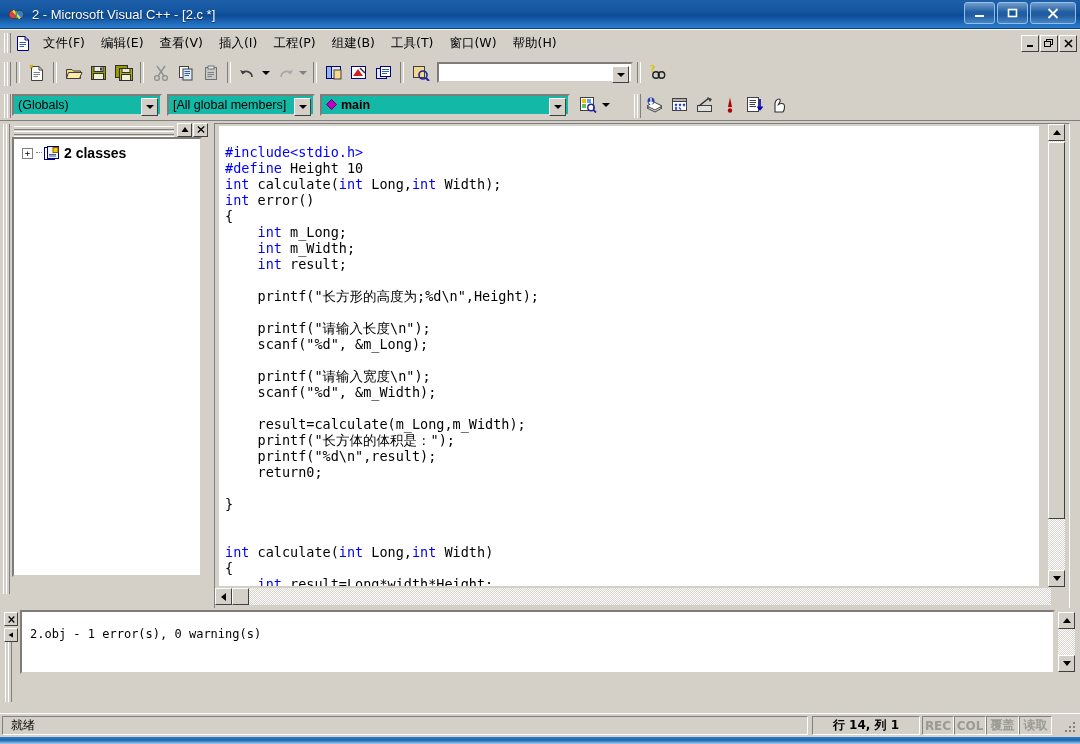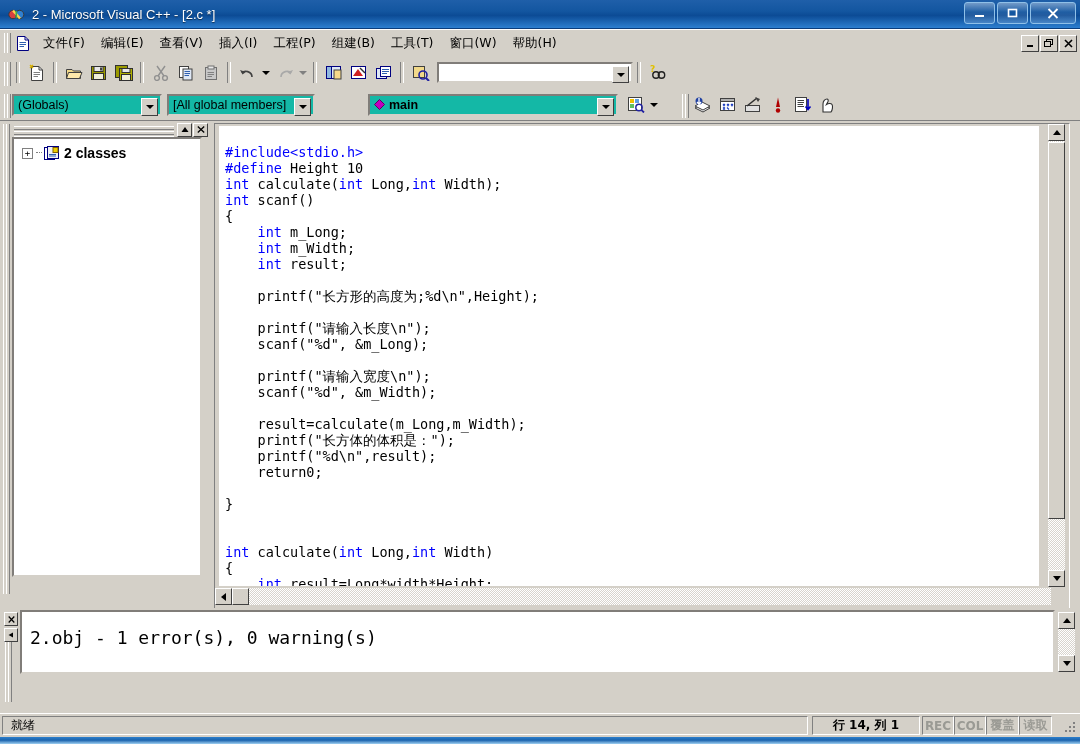--- a/index.html
+++ b/index.html
@@ -219,21 +219,21 @@
     display:flex;align-items:center;justify-content:center;
   }
   .out-grip{position:absolute;left:4px;top:34px;width:7px;height:60px;}
   .out-grip::before{content:"";position:absolute;left:1px;top:0;width:2px;height:60px;border-left:1px solid #ffffff;border-right:1px solid #808080;}
   .out-grip::after{content:"";position:absolute;left:4px;top:0;width:2px;height:60px;border-left:1px solid #ffffff;border-right:1px solid #808080;}
   .out-text{
     position:absolute;left:20px;top:2px;width:1035px;height:64px;background:#ffffff;
     border:2px inset #d4d0c8;box-sizing:border-box;overflow:hidden;
   }
   .out-line{
-    font-family:"DejaVu Sans Mono","Liberation Mono",monospace;font-size:18px;color:#000;
+    font-family:"DejaVu Sans Mono","Liberation Mono",monospace;font-size:12px;color:#000;
     padding:15px 16px 0 8px;white-space:pre;
   }
   .out-vscroll{
     position:absolute;right:5px;top:4px;width:17px;height:60px;background:#d4d0c8;
   }
 
   
   .statusbar{
     position:absolute;left:0;top:713px;width:1080px;height:24px;background:#d4d0c8;
     border-top:1px solid #ffffff;box-sizing:border-box;
@@ -472,21 +472,21 @@
         <span class="cb-arrow">
             <i></i>
           </span>
       </div>
       <div class="combo" style="width:148px;">
         <span class="txt">[All global members]</span>
         <span class="cb-arrow">
             <i></i>
           </span>
       </div>
-      <div class="combo" style="width:250px;margin-left:48px;">
+      <div class="combo" style="width:250px;">
         <span style="display:flex;align-items:center;padding-left:4px;">
           <svg width="11" height="11" viewBox="0 0 11 11">
               <path d="M5.5 0.5 L10.5 5.5 L5.5 10.5 L0.5 5.5 Z" fill="#c000c0" stroke="#600060"></path>
             </svg>
         </span>
         <span class="txt" style="font-weight:bold;padding-left:4px;">main</span>
         <span class="cb-arrow">
             <i></i>
           </span>
       </div>
@@ -587,21 +587,21 @@
         </div>
       </div>
     </div>
 
     <div class="editor">
       <div class="ed-frame"></div>
       <div class="ed-text">
         <pre class="code" id="code-out"><span class="pp">#include&lt;stdio.h&gt;</span>
 <span class="pp">#define</span><span> Height 10</span>
 <span class="kw">int</span><span> calculate(</span><span class="kw">int</span><span> Long,</span><span class="kw">int</span><span> Width);</span>
-<span class="kw">int</span><span> scanf()</span>
+<span class="kw">int</span><span> error()</span>
 <span>{</span>
 <span>    </span><span class="kw">int</span><span> m_Long;</span>
 <span>    </span><span class="kw">int</span><span> m_Width;</span>
 <span>    </span><span class="kw">int</span><span> result;</span>
 <span></span>
 <span>    printf("长方形的高度为;%d\n",Height);</span>
 <span></span>
 <span>    printf("请输入长度\n");</span>
 <span>    scanf("%d", &amp;m_Long);</span>
 <span></span>

